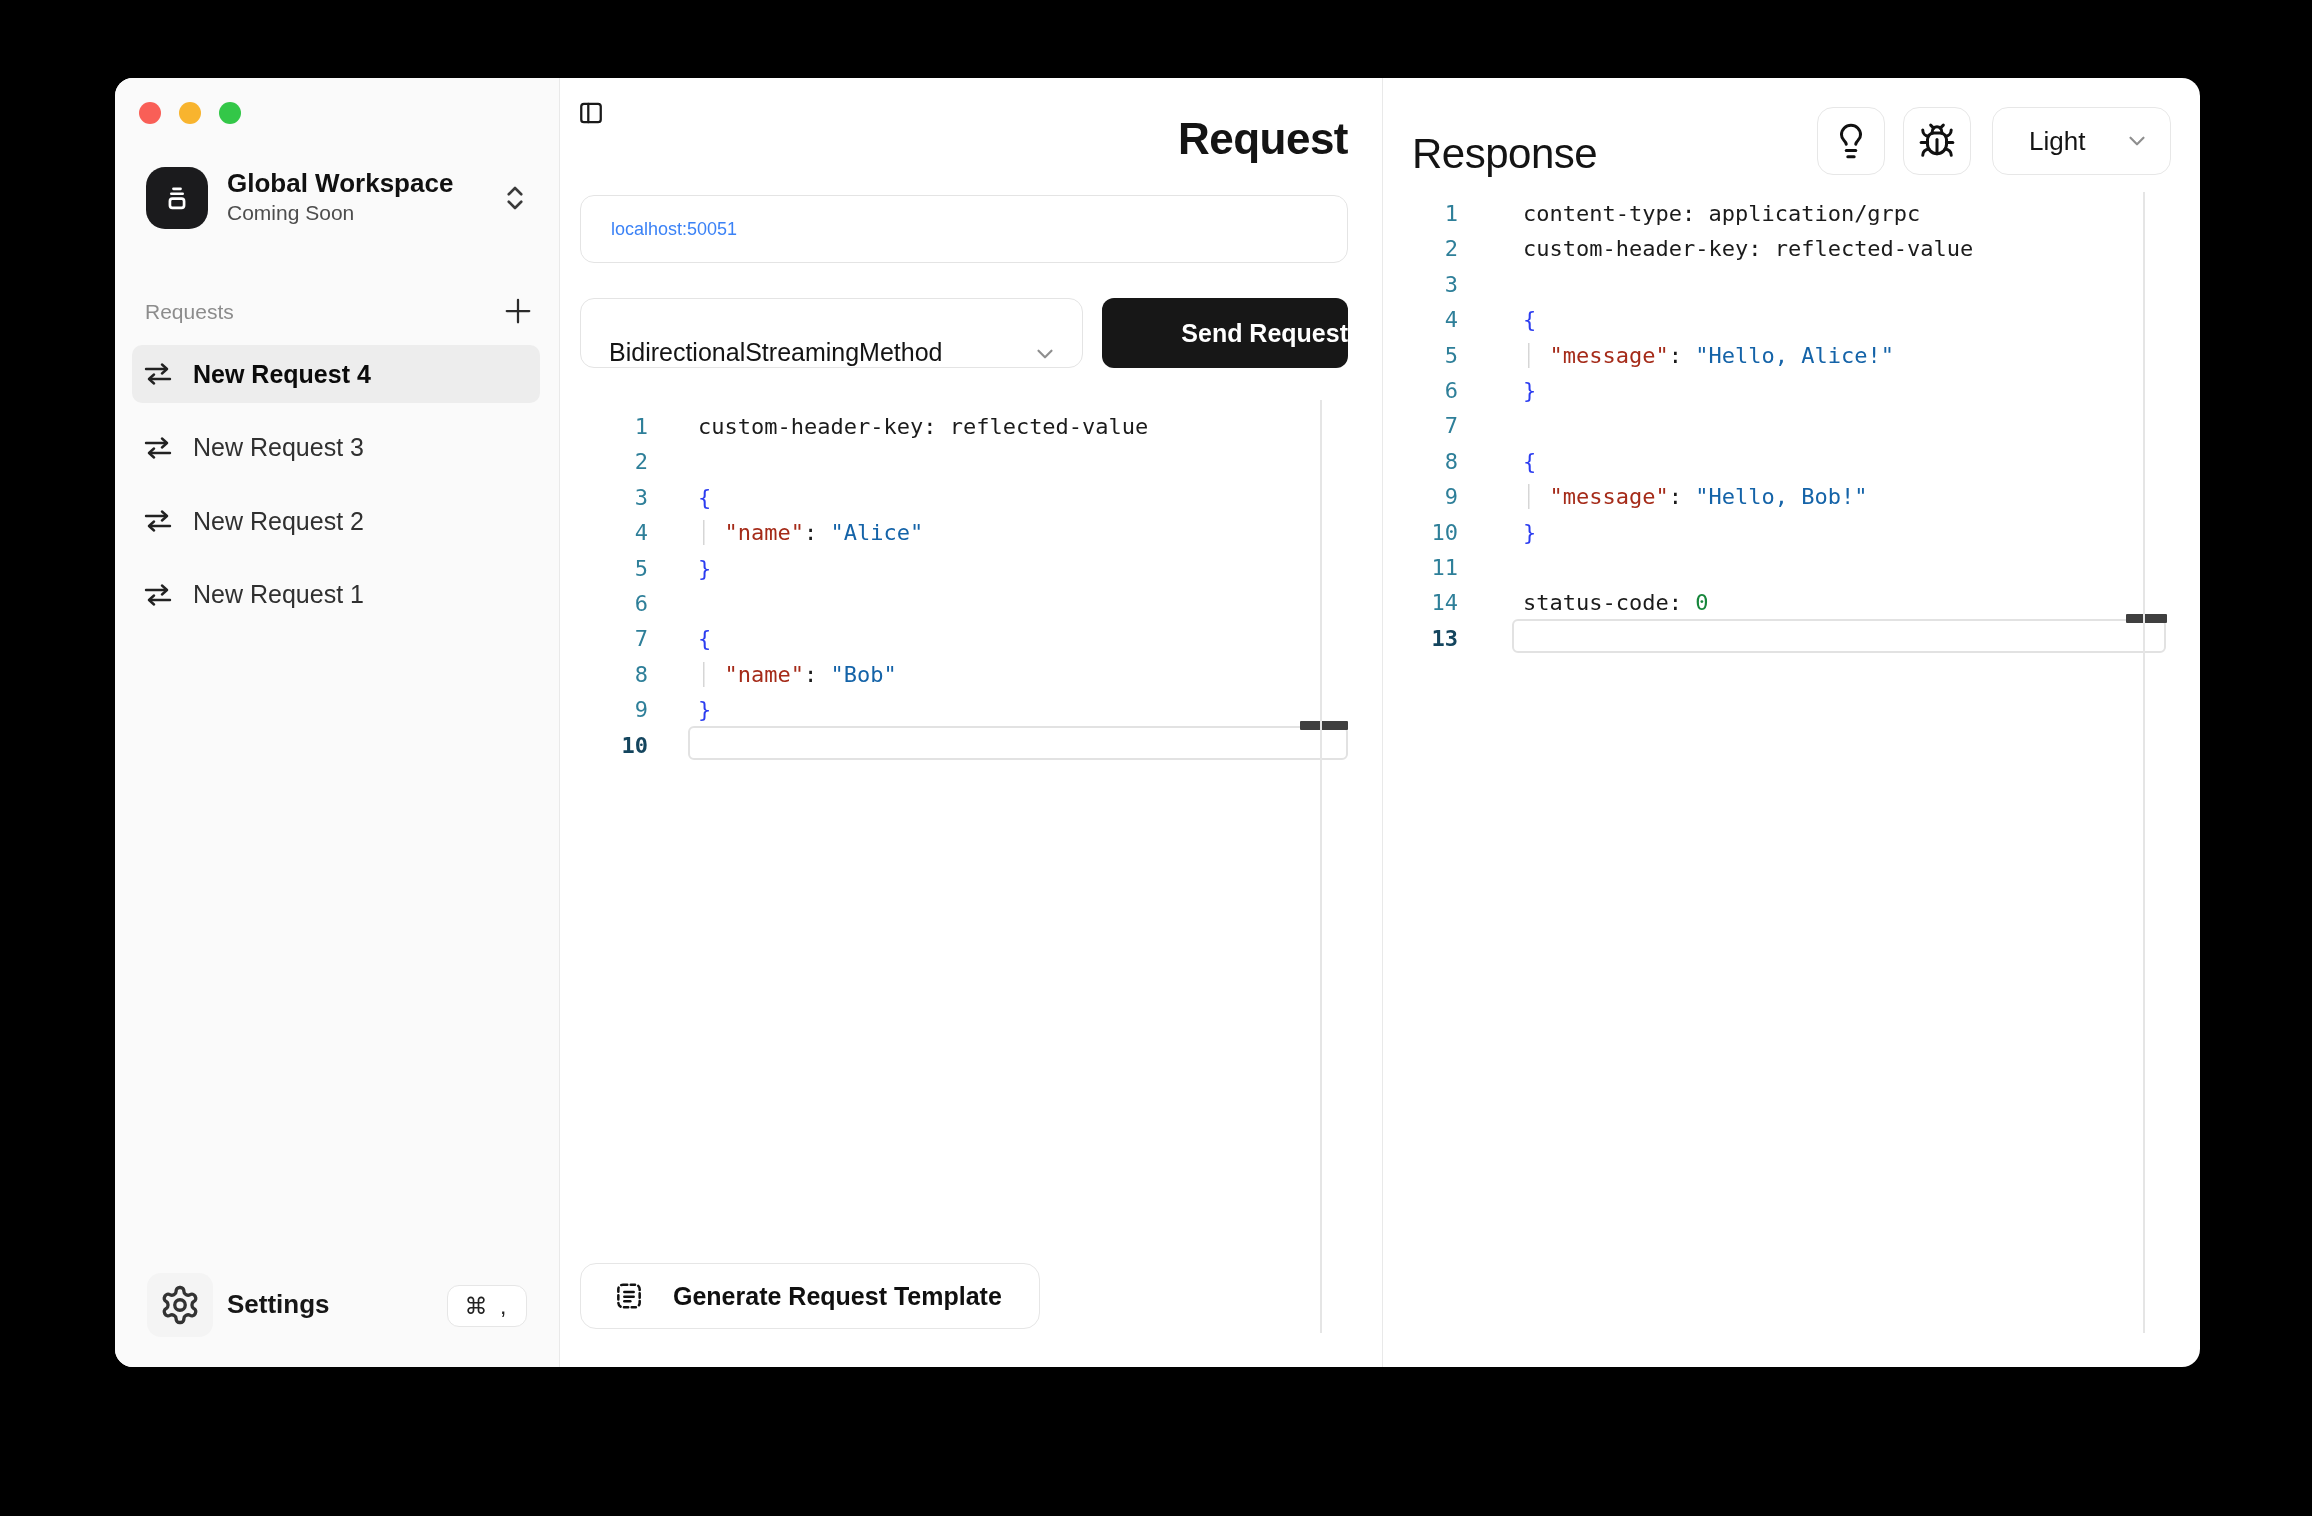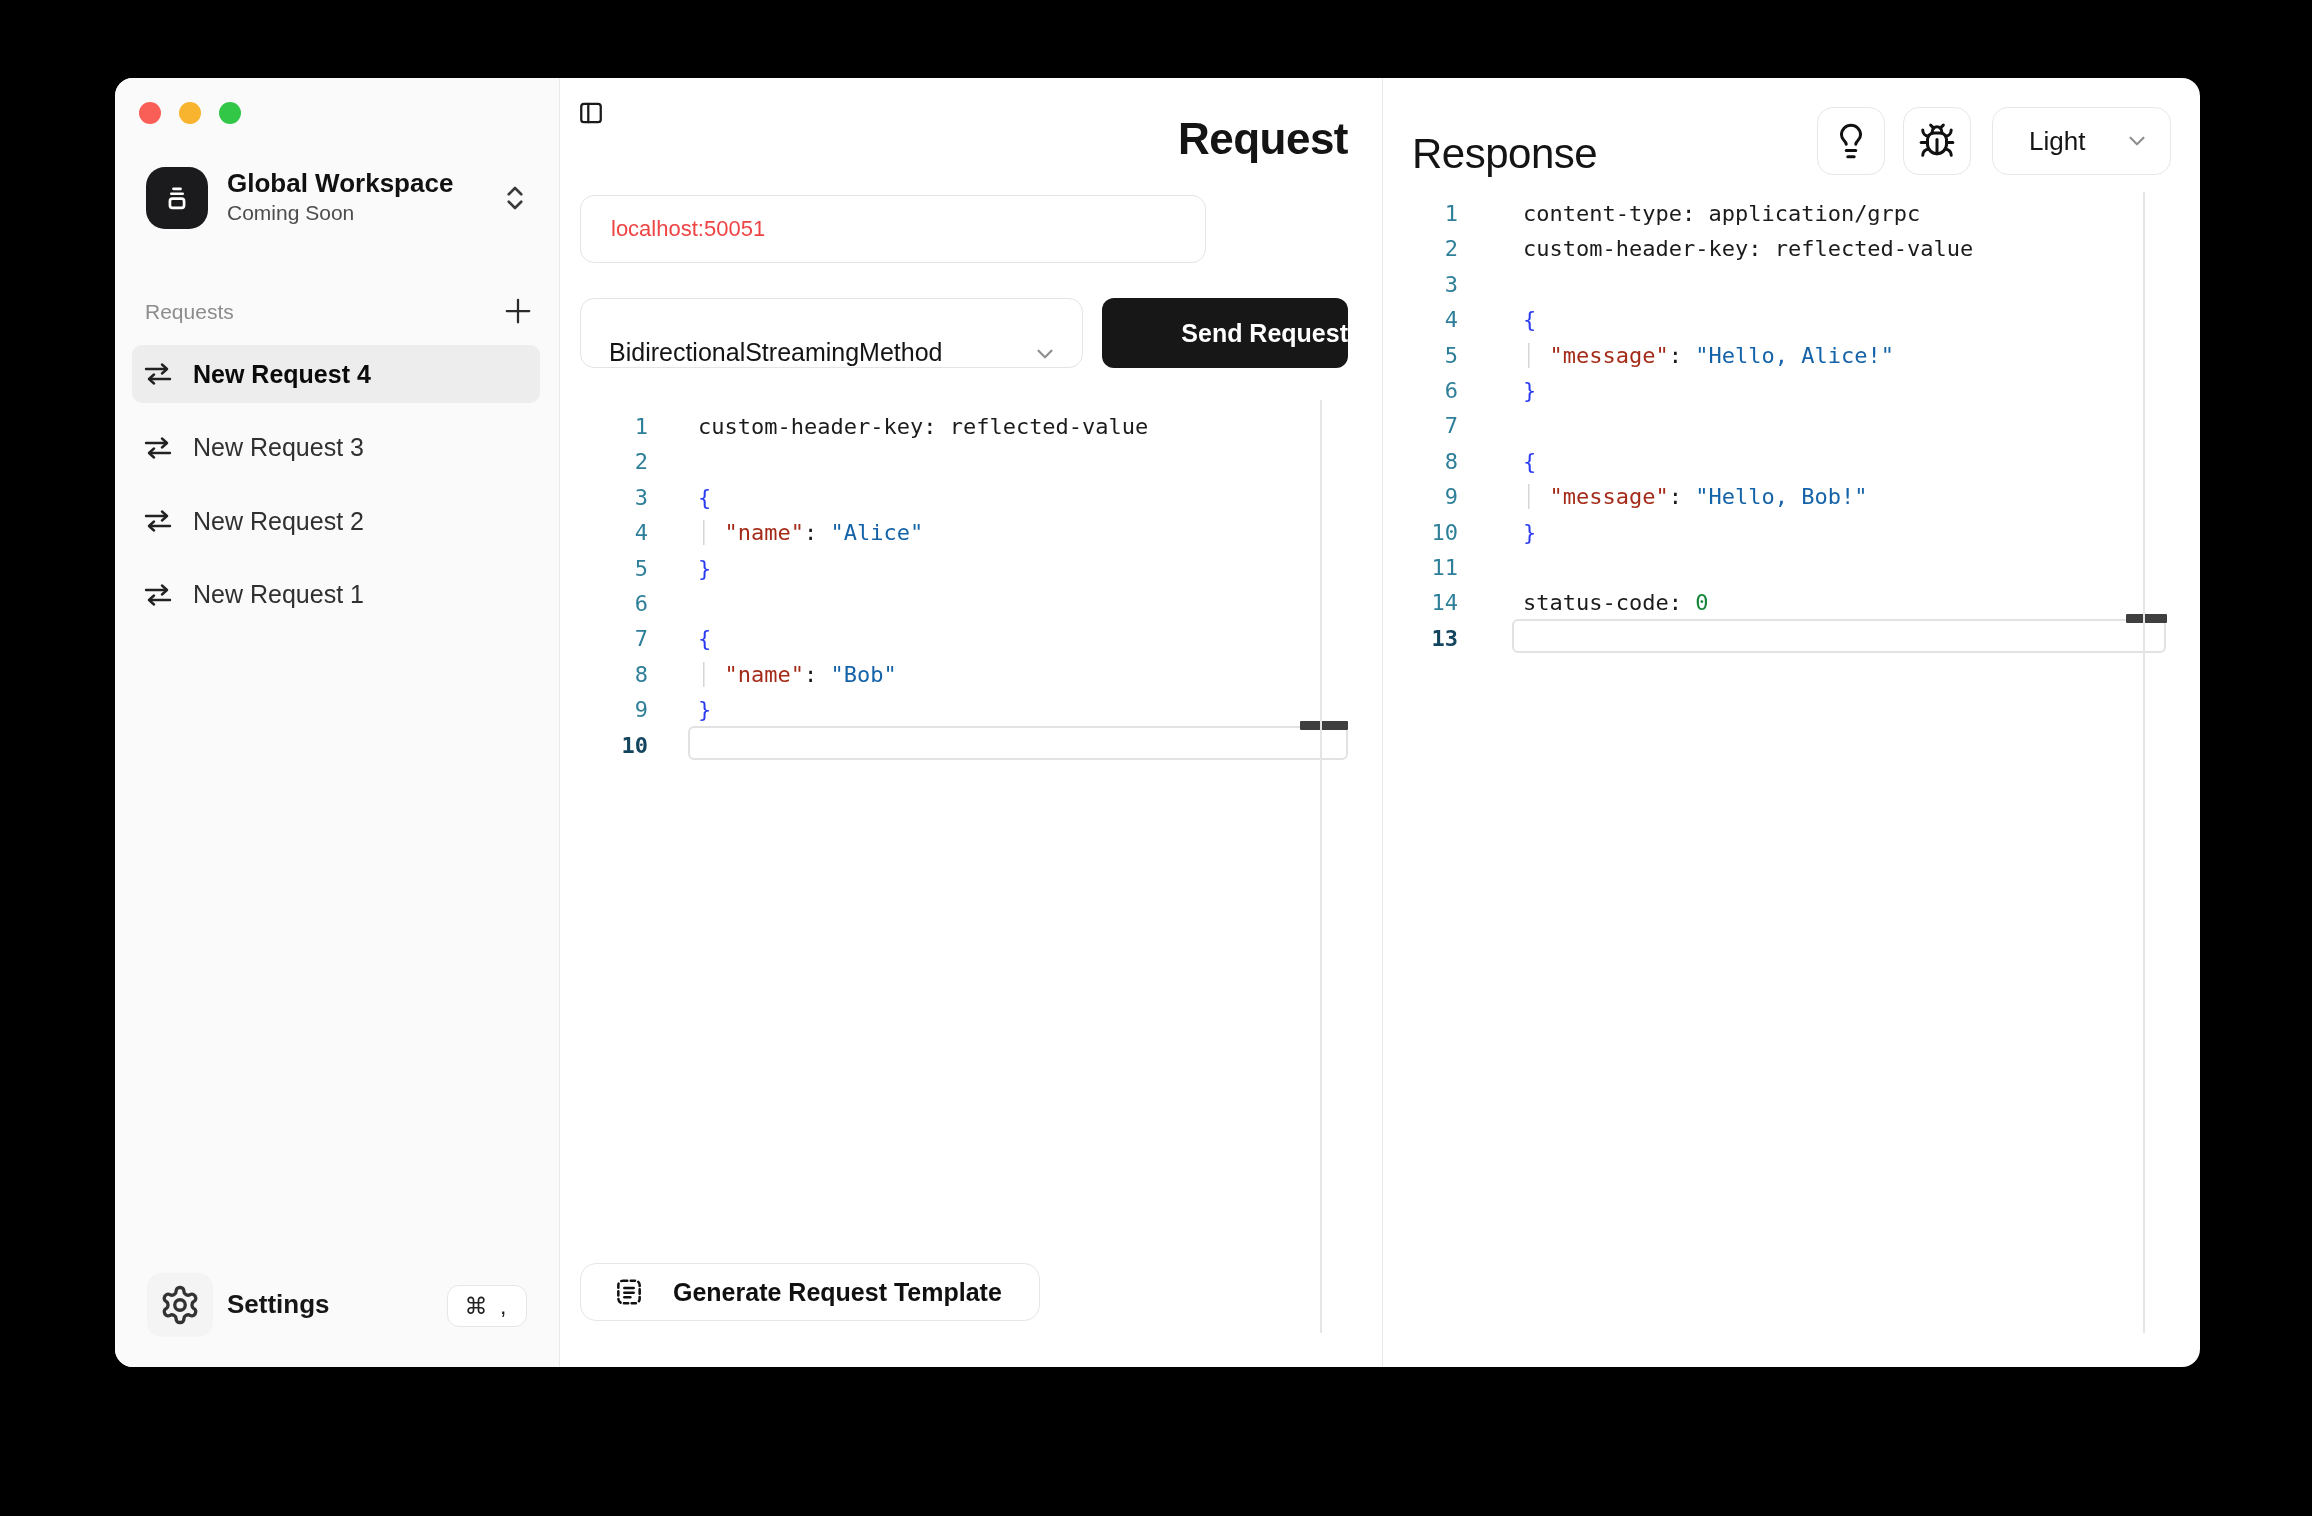--- a/index.html
+++ b/index.html
@@ -34,31 +34,31 @@
   .settings-label{position:absolute;left:80px;top:16px;font-size:26px;font-weight:700;color:#161616;}
   .kbd-badge{position:absolute;left:300px;top:12px;width:80px;height:42px;border:1.5px solid #e6e6e6;
              border-radius:12px;background:#fff;display:flex;align-items:center;justify-content:center;
              font-size:23px;color:#222;letter-spacing:3px;box-sizing:border-box;}
 
   
   .mid{position:absolute;left:445px;top:0;width:823px;height:100%;border-right:1.5px solid #e9e9e9;box-sizing:border-box;}
   .toggle-btn{position:absolute;left:463px;top:22px;width:26px;height:26px;}
   .req-title{position:absolute;left:833px;top:36px;width:400px;text-align:right;font-size:44px;font-weight:800;
              letter-spacing:-0.5px;color:#141414;}
-  .url-input{position:absolute;left:465px;top:117px;width:626px;height:68px;border:1.5px solid #e4e4e4;
+  .url-input{position:absolute;left:465px;top:117px;width:768px;height:68px;border:1.5px solid #e4e4e4;
              border-radius:14px;box-sizing:border-box;display:flex;align-items:center;padding-left:30px;
-             font-size:22px;color:#ef4444;background:#fff;}
+             font-size:18px;color:#3b82f6;background:#fff;}
   .method-dd{position:absolute;left:465px;top:220px;width:503px;height:70px;border:1.5px solid #e4e4e4;
              border-radius:14px;box-sizing:border-box;display:flex;align-items:flex-end;padding:0 24px 0 28px;
              font-size:25px;color:#141414;background:#fff;}
   .method-dd .lbl{flex:1;white-space:nowrap;}
   .send-btn{position:absolute;left:987px;top:220px;width:246px;height:70px;border-radius:12px;
             background:var(--accent_dark);color:#fff;font-size:25px;font-weight:700;
             display:flex;align-items:center;justify-content:flex-end;}
-  .gen-btn{position:absolute;left:465px;top:1185px;width:460px;height:58px;border:1.5px solid #e6e6e6;
+  .gen-btn{position:absolute;left:465px;top:1185px;width:460px;height:66px;border:1.5px solid #e6e6e6;
            border-radius:16px;background:#fff;box-sizing:border-box;display:flex;align-items:center;
            padding-left:32px;font-size:25px;font-weight:700;color:#101010;}
   .gen-btn svg{margin-right:28px;}
 
   
   .resp-title{position:absolute;left:1297px;top:38px;font-size:42px;font-weight:400;letter-spacing:-0.5px;color:#141414;margin-top:14px;}
   .icon-btn{position:absolute;top:29px;width:68px;height:68px;border:1.5px solid #e7e7e7;border-radius:16px;
             background:#fff;box-sizing:border-box;display:flex;align-items:center;justify-content:center;}
   .bulb-btn{left:1702px;}
   .bug-btn{left:1788px;}

